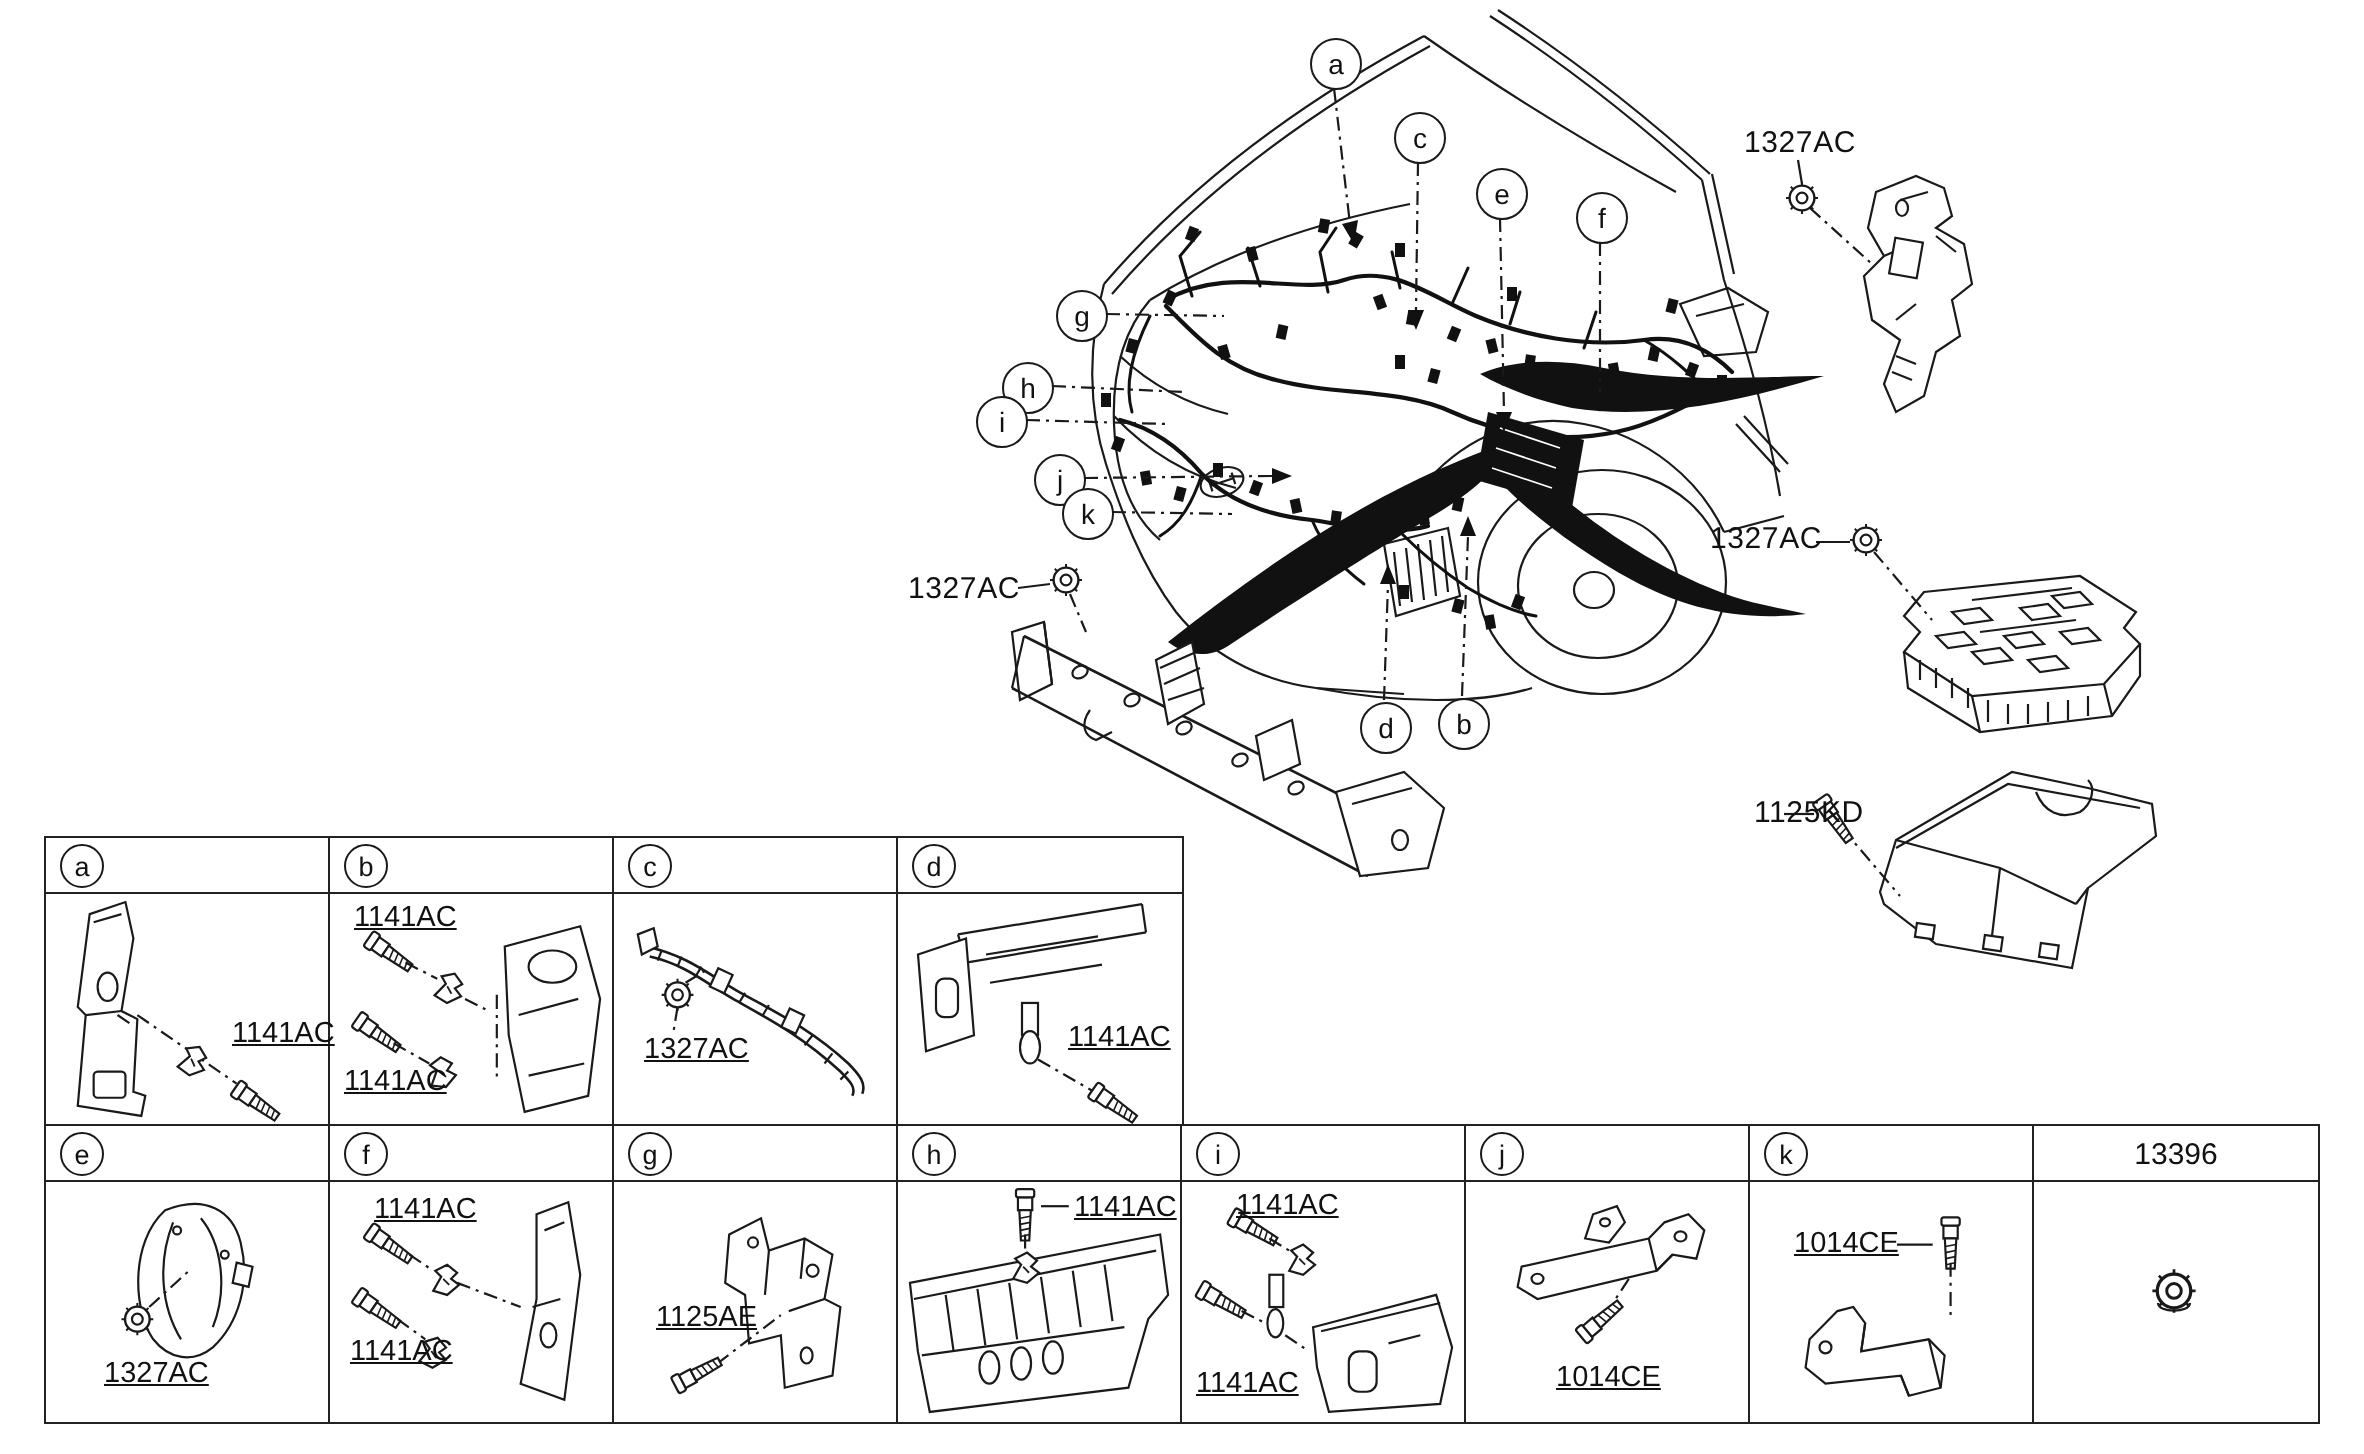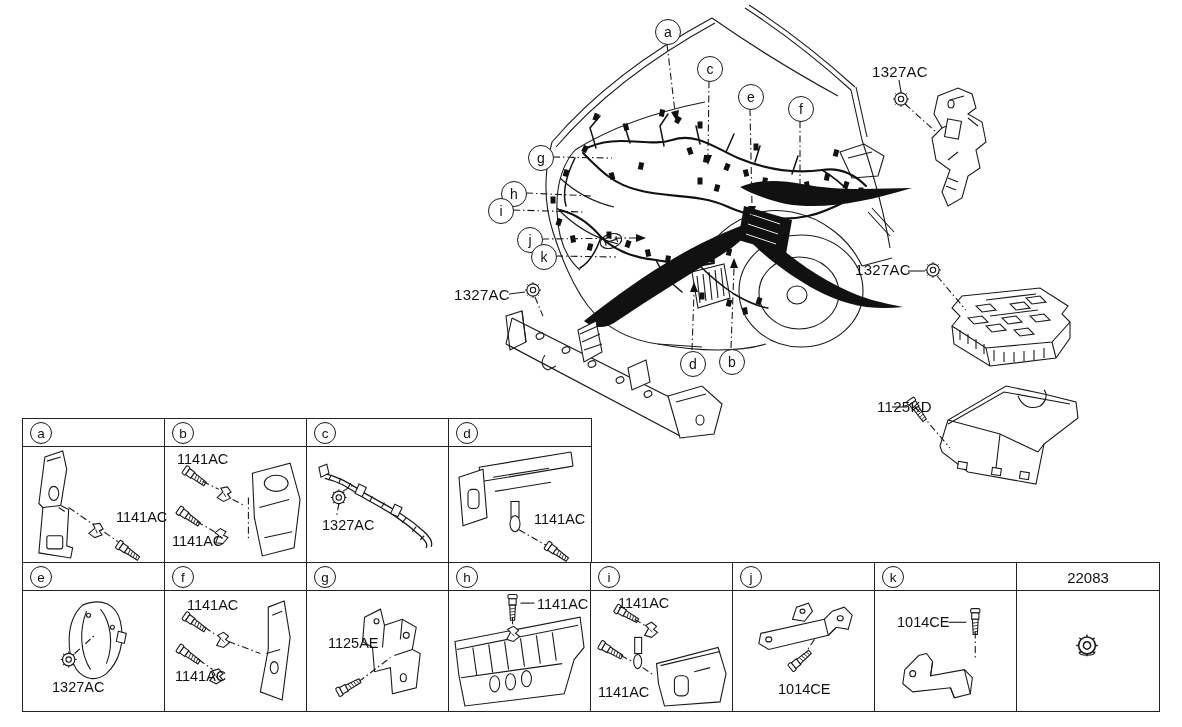--- a/index.html
+++ b/index.html
@@ -18,21 +18,21 @@
   .pt-cell{position:relative;width:142px;box-sizing:border-box;border-right:1.2px solid #222;}
   .pt-cell:last-child{border-right:none;}
   .cell-head{position:relative;height:28px;box-sizing:border-box;border-bottom:1.2px solid #222;}
   .cell-letter{position:absolute;left:7px;top:3px;width:20px;height:20px;border:1.2px solid #1a1a1a;
                border-radius:50%;background:#fff;display:flex;align-items:center;justify-content:center;
                font:13.5px "Liberation Sans",sans-serif;}
   .cell-head-center{display:flex;align-items:center;justify-content:center;height:28px;
                     font:15px "Liberation Sans",sans-serif;}
   .cell-body{position:relative;width:100%;height:calc(100% - 28px);}
   .cell-body > svg{position:absolute;left:0;top:0;width:100%;height:100%;}
-  .cell-label{position:absolute;font:14.5px "Liberation Sans",sans-serif;white-space:nowrap;z-index:2;}
+  .cell-label{position:absolute;font:14.5px "Liberation Sans",sans-serif;white-space:nowrap;z-index:2;text-decoration:underline;}
   .ln{stroke:#1a1a1a;fill:none;stroke-width:1.1;}
   .ln2{stroke:#1a1a1a;fill:none;stroke-width:1.3;}
   .dash{stroke:#1a1a1a;fill:none;stroke-width:1.1;stroke-dasharray:7 3 1.5 3;}
   .wire{stroke:#111;fill:none;stroke-width:2.1;stroke-linecap:round;}
   .wire2{stroke:#111;fill:none;stroke-width:1.5;stroke-linecap:round;}
   .blk{fill:#111;stroke:none;}
   .wht{fill:#fff;stroke:#1a1a1a;stroke-width:1.1;}
 </style>
 </head>
 <body>
@@ -421,21 +421,21 @@
     <div class="cell-body">
       <svg viewBox="0 0 142 119" preserveAspectRatio="none">
         <path class="wht" d="M58,26 L74,18 L78,34 L96,28 L110,36 L106,58 L114,62 L110,96 L86,102 L84,76 L68,80 L66,56 L56,50 Z"></path>
         <circle class="ln" cx="70" cy="30" r="2.5"></circle>
         <circle class="ln" cx="100" cy="44" r="3"></circle>
         <ellipse class="ln" cx="97" cy="86" rx="3" ry="4"></ellipse>
         <path class="ln" d="M78,34 L76,56 M96,28 L94,48 M106,58 L88,64"></path>
         <path class="dash" d="M52,90 L84,66"></path>
         <use href="#bolt" transform="translate(40,96) rotate(-28)"></use>
       </svg>
-      <span class="cell-label" style="left:21px;top:44px">1125AE</span>
+      <span class="cell-label" style="left:21px;top:60px">1125AE</span>
     </div>
   </div>
 
   <div class="pt-cell">
     <div class="cell-head">
       <div class="cell-letter">
             <span>h</span>
           </div>
     </div>
     <div class="cell-body">
@@ -516,21 +516,21 @@
         <circle class="ln" cx="38" cy="82" r="3"></circle>
         <path class="ln" d="M56,84 L58,70 M80,106 L76,96 M90,78 L96,102" stroke-width="0.9"></path>
       </svg>
       <span class="cell-label" style="left:22px;top:23px">1014CE</span>
     </div>
   </div>
 
   <div class="pt-cell">
     <div class="cell-head">
       <div class="cell-head-center">
-            <span>22083</span>
+            <span>13396</span>
           </div>
     </div>
     <div class="cell-body">
       <svg viewBox="0 0 142 119" preserveAspectRatio="none">
         <use href="#nut" transform="translate(70,54) scale(1.35)"></use>
         <path class="ln" d="M62,60 C62,65 78,65 78,60" fill="none"></path>
       </svg>
     </div>
   </div>
 </div>

